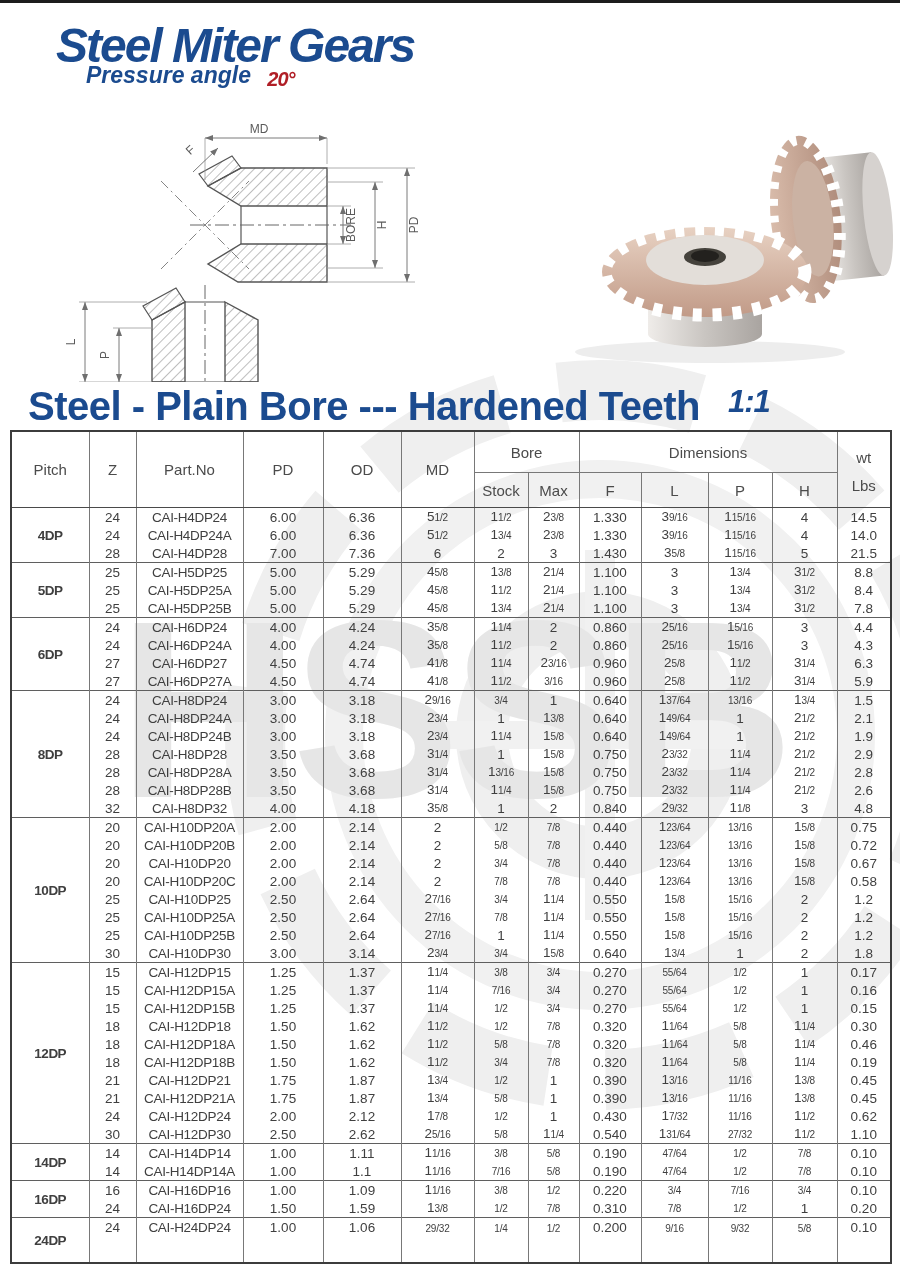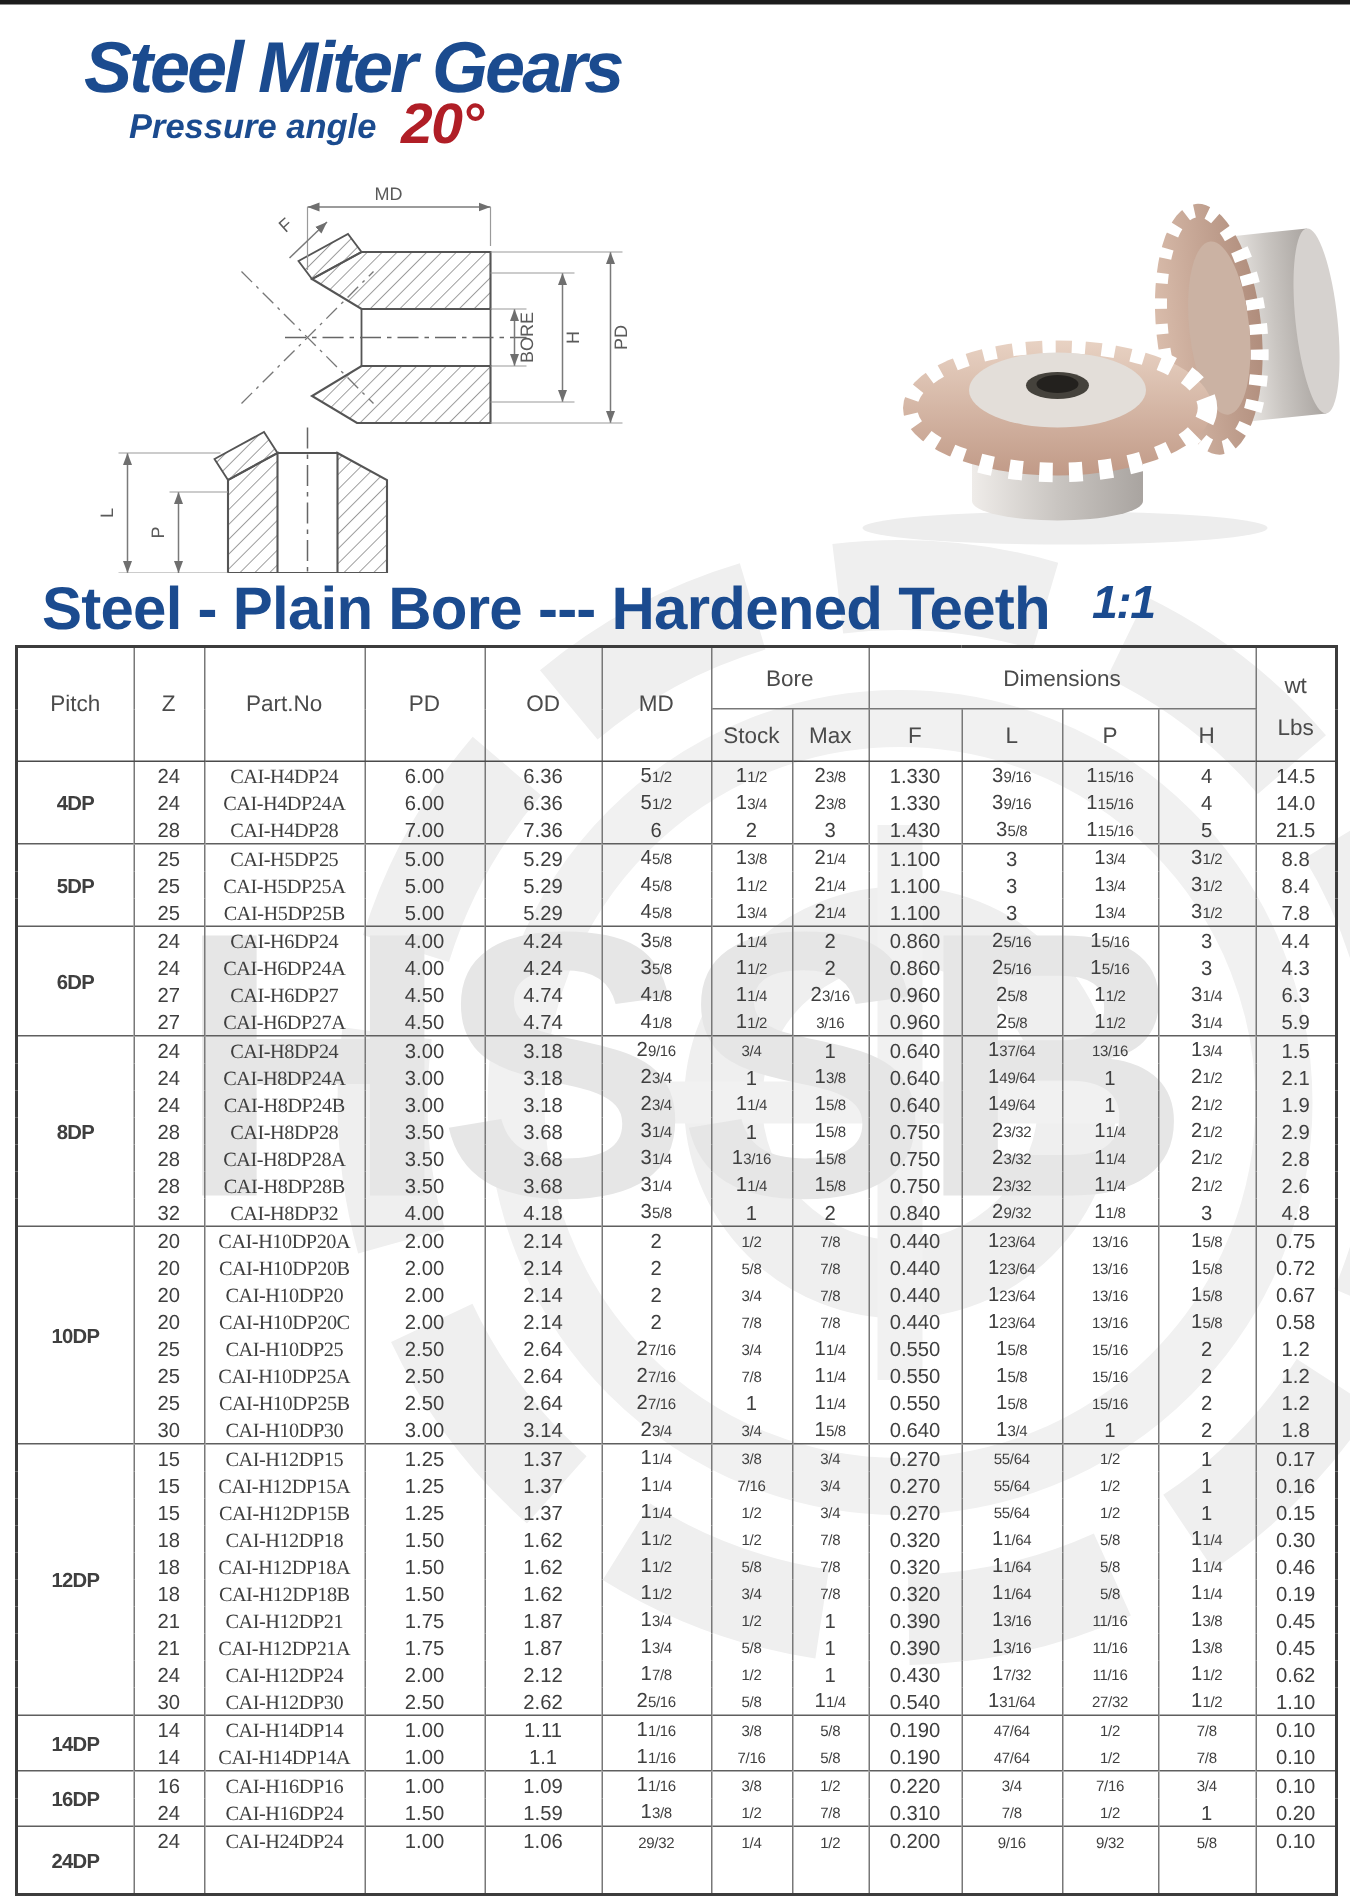--- a/index.html
+++ b/index.html
@@ -8,21 +8,21 @@
     font-family:"Liberation Sans","DejaVu Sans",sans-serif;color:#3f3f3f;
   }
   .topline{position:absolute;left:0;top:0;width:900px;height:3px;background:#1c1c1c;}
   
   .title{
     position:absolute;left:44px;top:6px;margin:12px;
     font-size:48px;font-weight:bold;font-style:italic;letter-spacing:-2px;
     color:var(--navy);
   }
   .subtitle{position:absolute;left:86px;top:62px;font-style:italic;font-weight:bold;color:var(--navy);font-size:23px;}
-  .subtitle .deg{color:var(--red);font-size:38px;margin-left:10px;vertical-align:-3px;letter-spacing:-1px;text-align:center;}
+  .subtitle .deg{color:var(--red);font-size:20px;margin-left:10px;vertical-align:-3px;letter-spacing:-1px;text-align:center;}
   
   .fig{position:absolute;}
   .dim-label{font-size:12px;fill:#5a5a5a;font-family:"Liberation Sans",sans-serif;}
   
   .section-title{
     position:absolute;left:28px;top:384px;margin:0;z-index:3;
     font-size:40px;font-weight:bold;letter-spacing:-0.5px;color:var(--navy);
   }
   .ratio{
     position:absolute;left:728px;top:384px;z-index:3;
@@ -46,21 +46,21 @@
   }
   tr.hrow1 th{height:40px;}
   tr.hrow2 th{height:34px;border-bottom:1.5px solid #4a4a4a;text-align:center;}
   th.grp{border-bottom:1px solid #787878;}
   th.vspan{border-bottom:1.5px solid #4a4a4a;}
   th.wtcell{border-bottom:1.5px solid #4a4a4a;}
   th.wtcell .wt-top{height:42px;line-height:50px;}
   th.wtcell .wt-bot{height:32px;line-height:22px;}
   table.gear td{height:18px;font-size:13.5px;color:#3f3f3f;line-height:15px;}
   td .fr{font-size:10px;letter-spacing:-0.2px;}
-  td.c-part{text-align:left;padding-left:4px;font-size:13px;letter-spacing:-0.3px;font-family:Liberation Serif, serif;}
+  td.c-part{text-align:left;padding-left:4px;font-size:13px;letter-spacing:-0.3px;}
   td.pitch{font-size:21px;font-weight:bold;color:#262626;letter-spacing:-0.5px;}
   tr.gstart td{border-top:1px solid #5f5f5f;}
   tr.padrow td{height:42px;vertical-align:top;padding-top:2px;}
   tr.padrow td.pitch{vertical-align:middle;padding-top:0;}
 </style>
 </head>
 <body>
 
 <div class="page">
   <div class="topline"></div>

